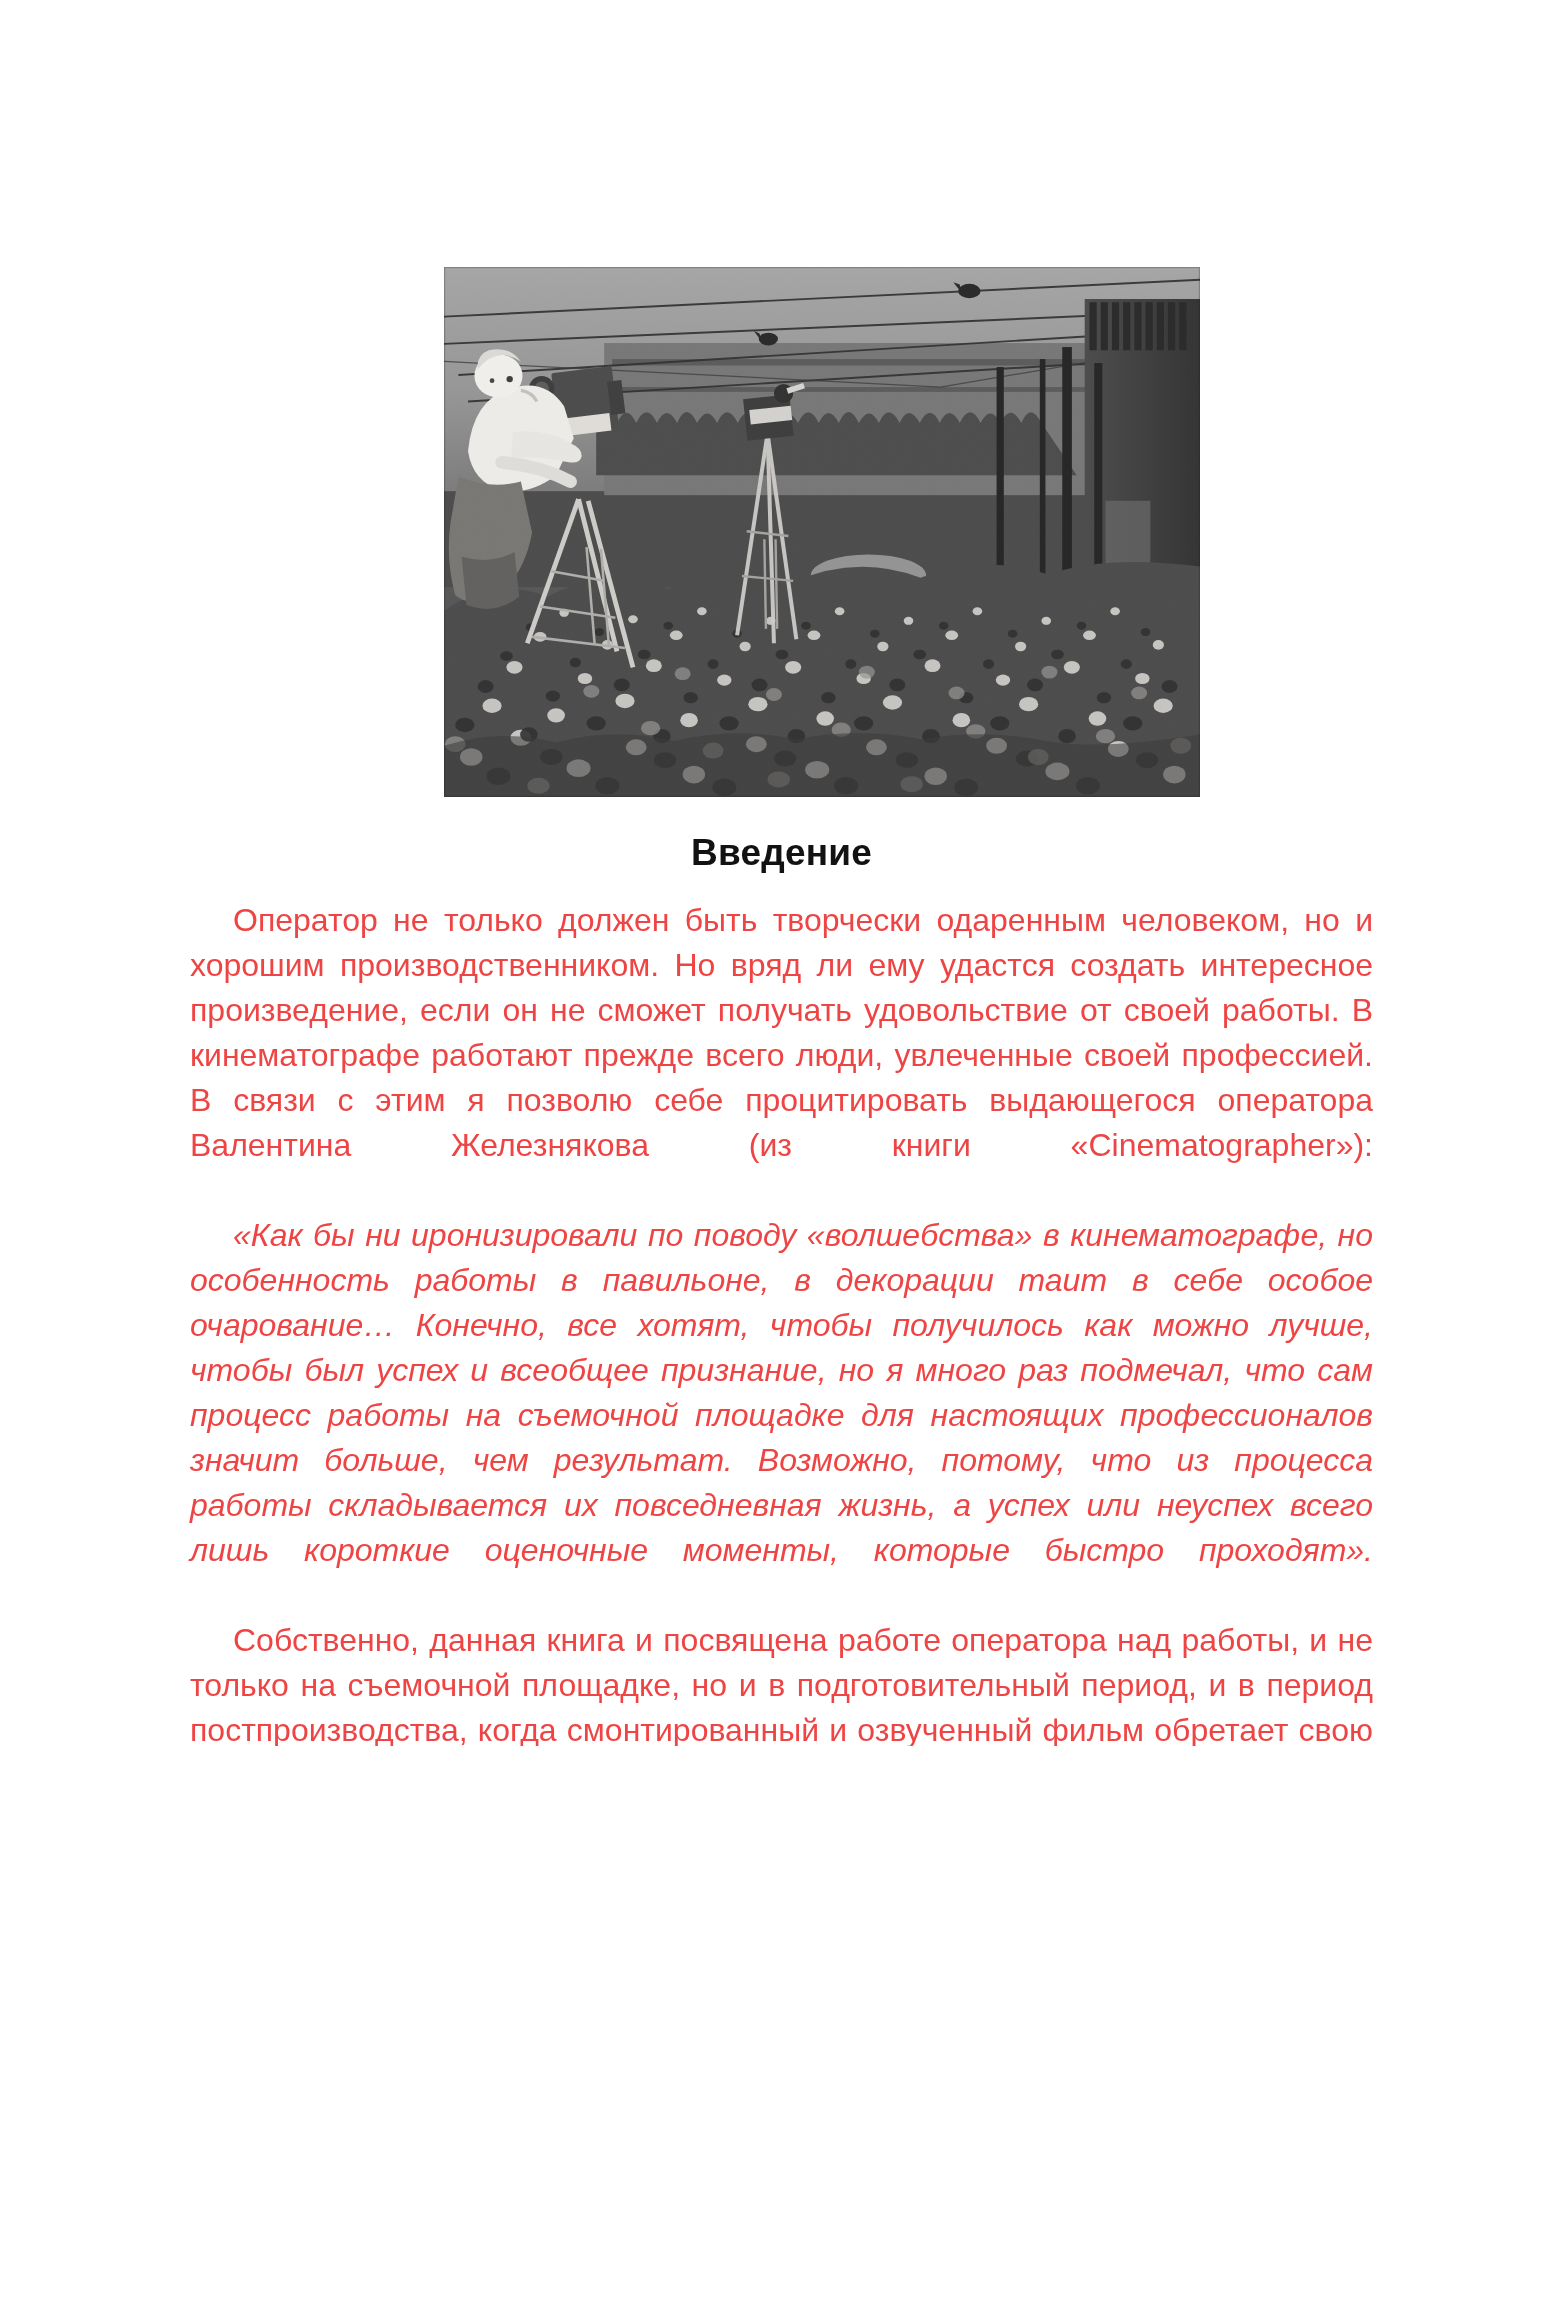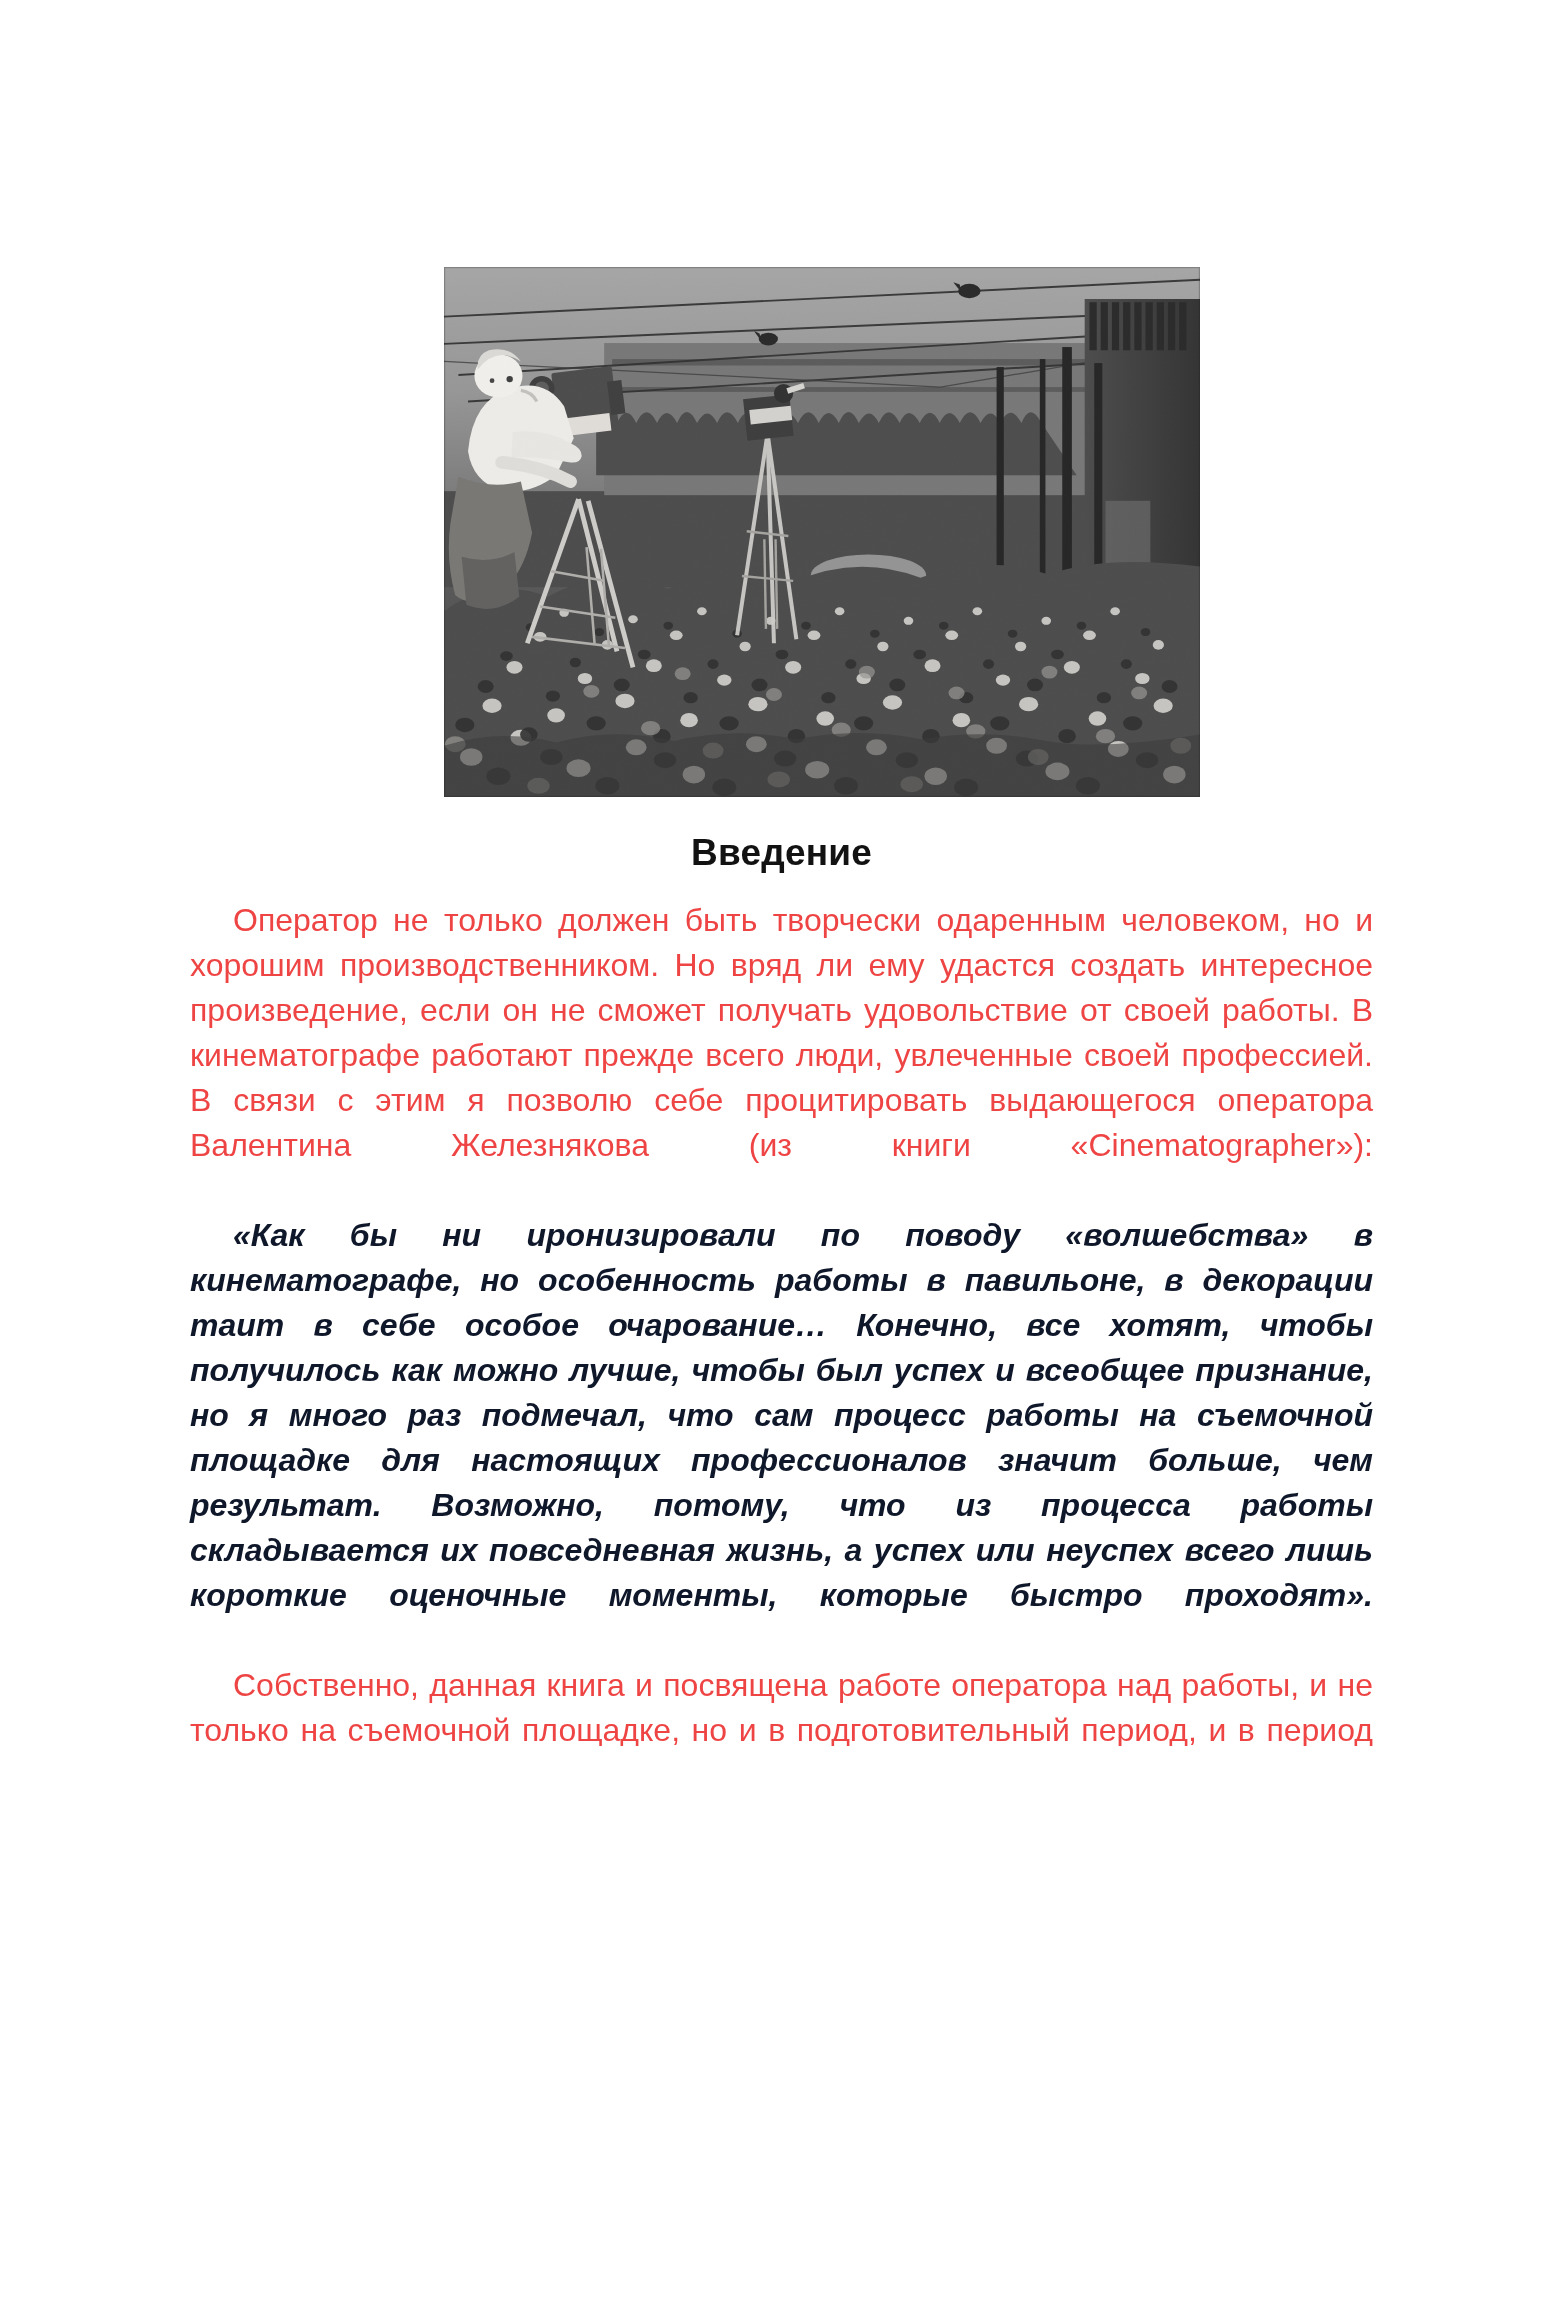--- a/index.html
+++ b/index.html
@@ -64,26 +64,25 @@
     text-indent: 43px;
     hyphens: manual;
     -webkit-hyphens: manual;
     font-stretch: semi-condensed;
   }
 
   p.quote-para {
     margin: 0;
     font-size: 32px;
     line-height: 45px;
-    color: #0f172a;
+    color: #ef4444;
     text-align: justify;
     text-indent: 43px;
     font-style: italic;
     font-stretch: semi-condensed;
-    font-weight: bold;
   }
 
   
   p.body-para::after,
   p.quote-para::after {
     content: "";
     display: inline-block;
     width: 100%;
   }
 

